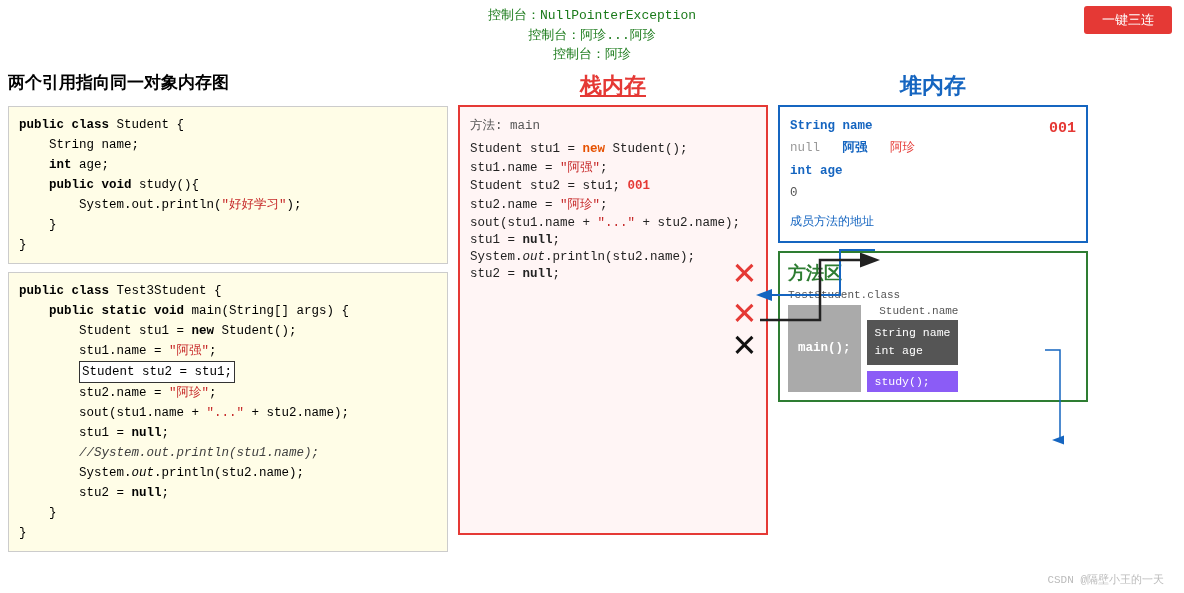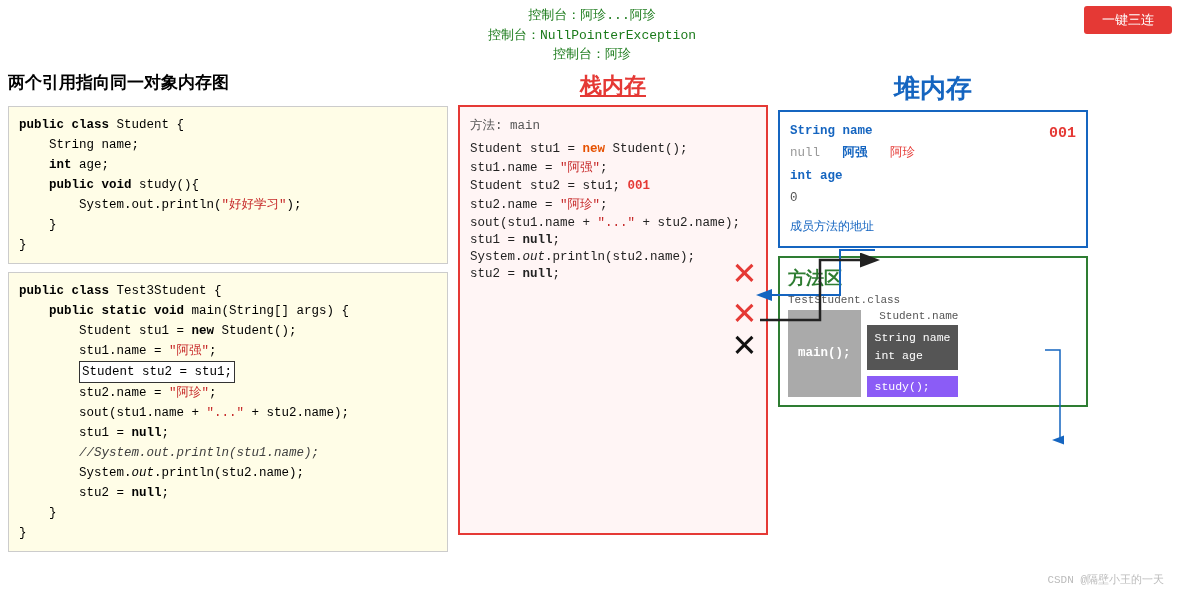--- a/index.html
+++ b/index.html
@@ -122,21 +122,21 @@
     
     .right-panel {
       display: flex;
       flex-direction: column;
       width: 310px;
       flex-shrink: 0;
     }
 
     .heap-title {
       font-family: 'SimHei', 'Microsoft YaHei', sans-serif;
-      font-size: 26px;
+      font-size: 22px;
       font-weight: bold;
       color: #1565c0;
       text-align: center;
       margin-bottom: 4px;
     }
 
     .heap-student-box {
       border: 2.5px solid #1565c0;
       background: #fff;
       padding: 8px 10px;
@@ -248,22 +248,22 @@
     }
 
     .code-comment { color: #404040; font-style: italic; }
   </style>
 </head>
 <body>
 
 <button class="btn-red">一键三连</button>
 
 <div class="console-area">
+  <div class="console-line"><span>控制台：NullPointerException</span></div>
   <div class="console-line">控制台：阿珍...阿珍</div>
-  <div class="console-line"><span>控制台：NullPointerException</span></div>
   <div class="console-line">控制台：阿珍</div>
 </div>
 
 <div class="main-layout">
 
   <div class="left-panel">
     <div class="left-title">两个引用指向同一对象内存图</div>
 
     <div class="code-box"><span class="kw">public class</span> Student {
     String name;

